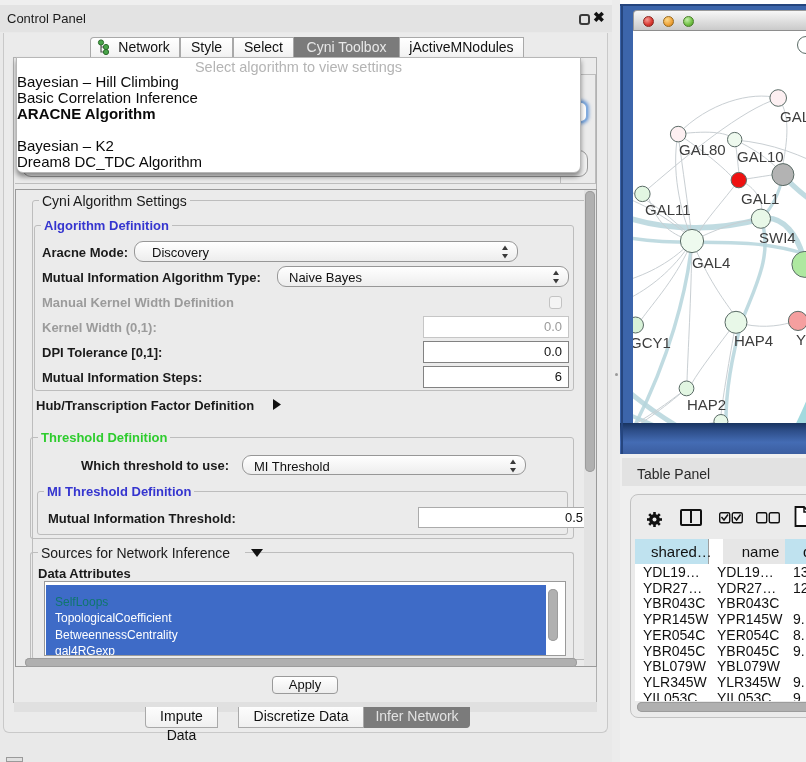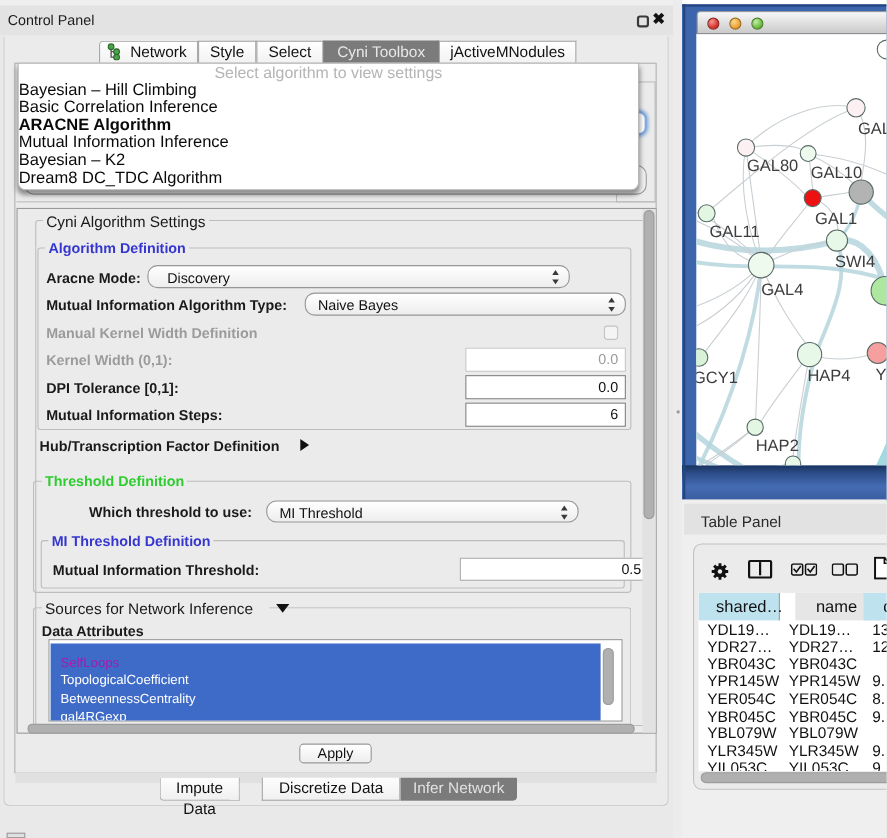--- a/index.html
+++ b/index.html
@@ -147,21 +147,21 @@
 
   <div class="abs group" style="left:30px; top:552px; width:544px; height:108px; border-bottom:none;">
     <span class="gtitle" style="left:7px; color:#1a1a1a; font-size:14px;">Sources for Network Inference&nbsp;&nbsp;&nbsp;</span>
   </div>
   <svg class="abs" style="left:250px; top:548px;" width="14" height="10" viewBox="0 0 14 10">
     <path d="M1 1 L13 1 L7 9 Z" fill="#111"></path>
   </svg>
   <div class="abs lbl" style="left:38px; top:566px;">Data Attributes</div>
   <div class="abs" style="left:44px; top:581px; width:522px; height:75px; background:#fff; border:1px solid #9a9a9a; overflow:hidden;">
     <div style="position:absolute; left:1px; top:3px; width:500px; height:72px; background:#3e6bc7;"></div>
-    <div style="position:absolute; left:10px; top:12.5px; font-size:12px; color:#a21caf;">SelfLoops</div>
+    <div style="position:absolute; left:10px; top:12.5px; font-size:12px; color:#0f766e;">SelfLoops</div>
     <div style="position:absolute; left:10px; top:29px; font-size:12px; color:#fff;">TopologicalCoefficient</div>
     <div style="position:absolute; left:10px; top:45.5px; font-size:12px; color:#fff;">BetweennessCentrality</div>
     <div style="position:absolute; left:10px; top:62px; font-size:12px; color:#fff;">gal4RGexp</div>
     <div class="sthumb" style="left:503px; top:7px; width:10px; height:52px;"></div>
   </div>
 
   <div class="strack abs" style="left:584px; top:190px; width:12px; height:476px;"></div>
   <div class="sthumb abs" style="left:585px; top:191px; width:10px; height:281px;"></div>
 
   <div class="sthumb abs" style="left:25px; top:658px; width:552px; height:9px;"></div>
@@ -172,21 +172,20 @@
   <div class="abs btab" style="left:238px; width:126px;">Discretize Data</div>
   <div class="abs btab sel" style="left:364px; width:106px; border-radius:0 0 4px 0;">Infer Network</div>
 
   <div class="abs" style="left:6px; top:757px; width:17px; height:5px; background:#e0e0e0; border:1px solid #9a9a9a;"></div>
 
   <div class="abs" id="popup">
     <div class="hint">Select algorithm to view settings</div>
     <div class="it" style="top:15.5px;">Bayesian – Hill Climbing</div>
     <div class="it" style="top:31.5px;">Basic Correlation Inference</div>
     <div class="it" style="top:47.5px; font-weight:bold;">ARACNE Algorithm</div>
-    <div class="it" style="top:63.5px;">Mutual Information Inference</div>
     <div class="it" style="top:79.5px;">Bayesian – K2</div>
     <div class="it" style="top:95.5px;">Dream8 DC_TDC Algorithm</div>
   </div>
 
   <div class="abs" id="rightgap"></div>
   <div class="abs" style="left:615px; top:373px; width:3px; height:3px; background:#9a9a9a; border-radius:50%;"></div>
   <div class="abs" id="topwhite"></div>
   <div class="abs" id="netframe"></div>
   <div class="abs" id="netbot"></div>
   <div class="abs" style="left:620px; top:4px; width:186px; height:2px; background:#25457e;"></div>

